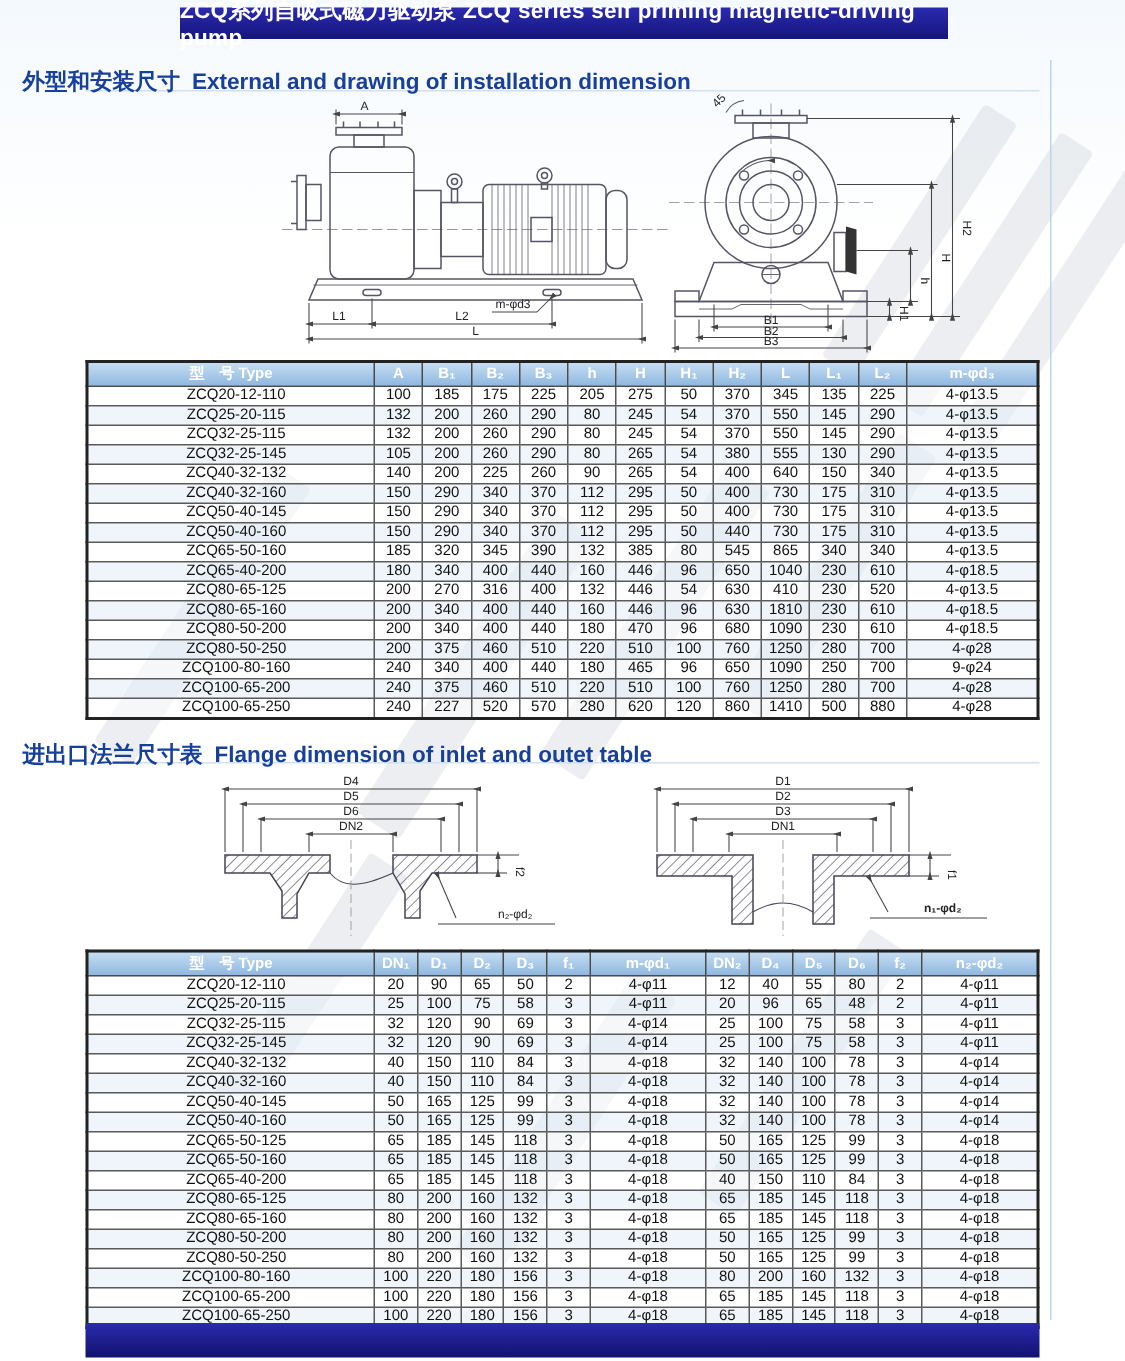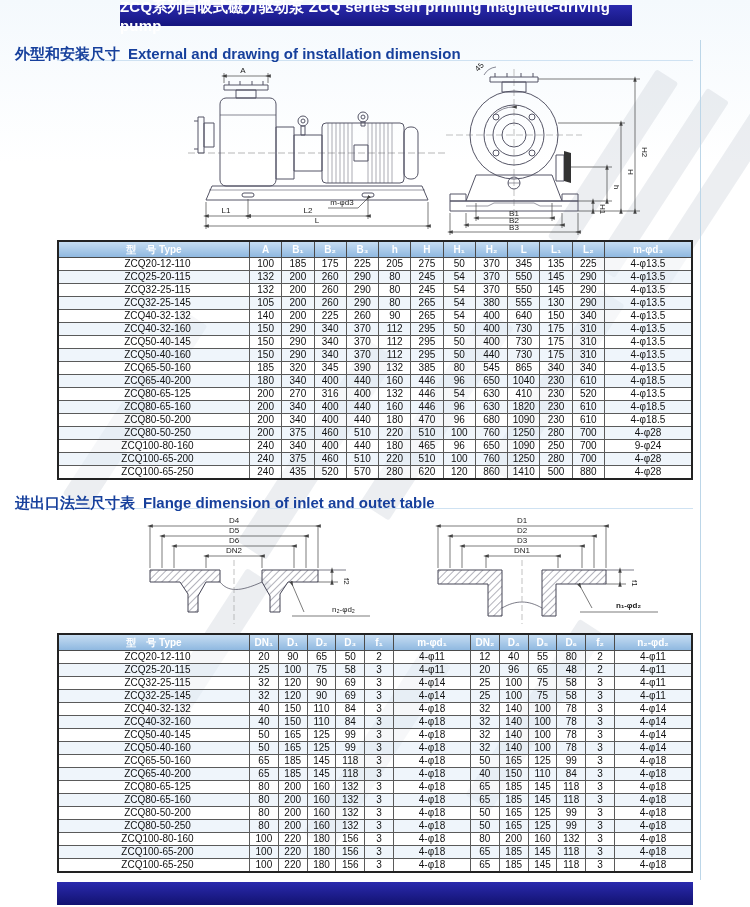--- a/index.html
+++ b/index.html
@@ -389,21 +389,21 @@
         <tr>
           <td>ZCQ80-65-160</td>
           <td>200</td>
           <td>340</td>
           <td>400</td>
           <td>440</td>
           <td>160</td>
           <td>446</td>
           <td>96</td>
           <td>630</td>
-          <td>1820</td>
+          <td>1810</td>
           <td>230</td>
           <td>610</td>
           <td>4-φ18.5</td>
         </tr>
         <tr>
           <td>ZCQ80-50-200</td>
           <td>200</td>
           <td>340</td>
           <td>400</td>
           <td>440</td>
@@ -457,21 +457,21 @@
           <td>100</td>
           <td>760</td>
           <td>1250</td>
           <td>280</td>
           <td>700</td>
           <td>4-φ28</td>
         </tr>
         <tr>
           <td>ZCQ100-65-250</td>
           <td>240</td>
-          <td>435</td>
+          <td>227</td>
           <td>520</td>
           <td>570</td>
           <td>280</td>
           <td>620</td>
           <td>120</td>
           <td>860</td>
           <td>1410</td>
           <td>500</td>
           <td>880</td>
           <td>4-φ28</td>
@@ -696,20 +696,35 @@
           <td>3</td>
           <td>4-φ18</td>
           <td>32</td>
           <td>140</td>
           <td>100</td>
           <td>78</td>
           <td>3</td>
           <td>4-φ14</td>
         </tr>
         <tr>
+          <td>ZCQ65-50-125</td>
+          <td>65</td>
+          <td>185</td>
+          <td>145</td>
+          <td>118</td>
+          <td>3</td>
+          <td>4-φ18</td>
+          <td>50</td>
+          <td>165</td>
+          <td>125</td>
+          <td>99</td>
+          <td>3</td>
+          <td>4-φ18</td>
+        </tr>
+        <tr>
           <td>ZCQ65-50-160</td>
           <td>65</td>
           <td>185</td>
           <td>145</td>
           <td>118</td>
           <td>3</td>
           <td>4-φ18</td>
           <td>50</td>
           <td>165</td>
           <td>125</td>

